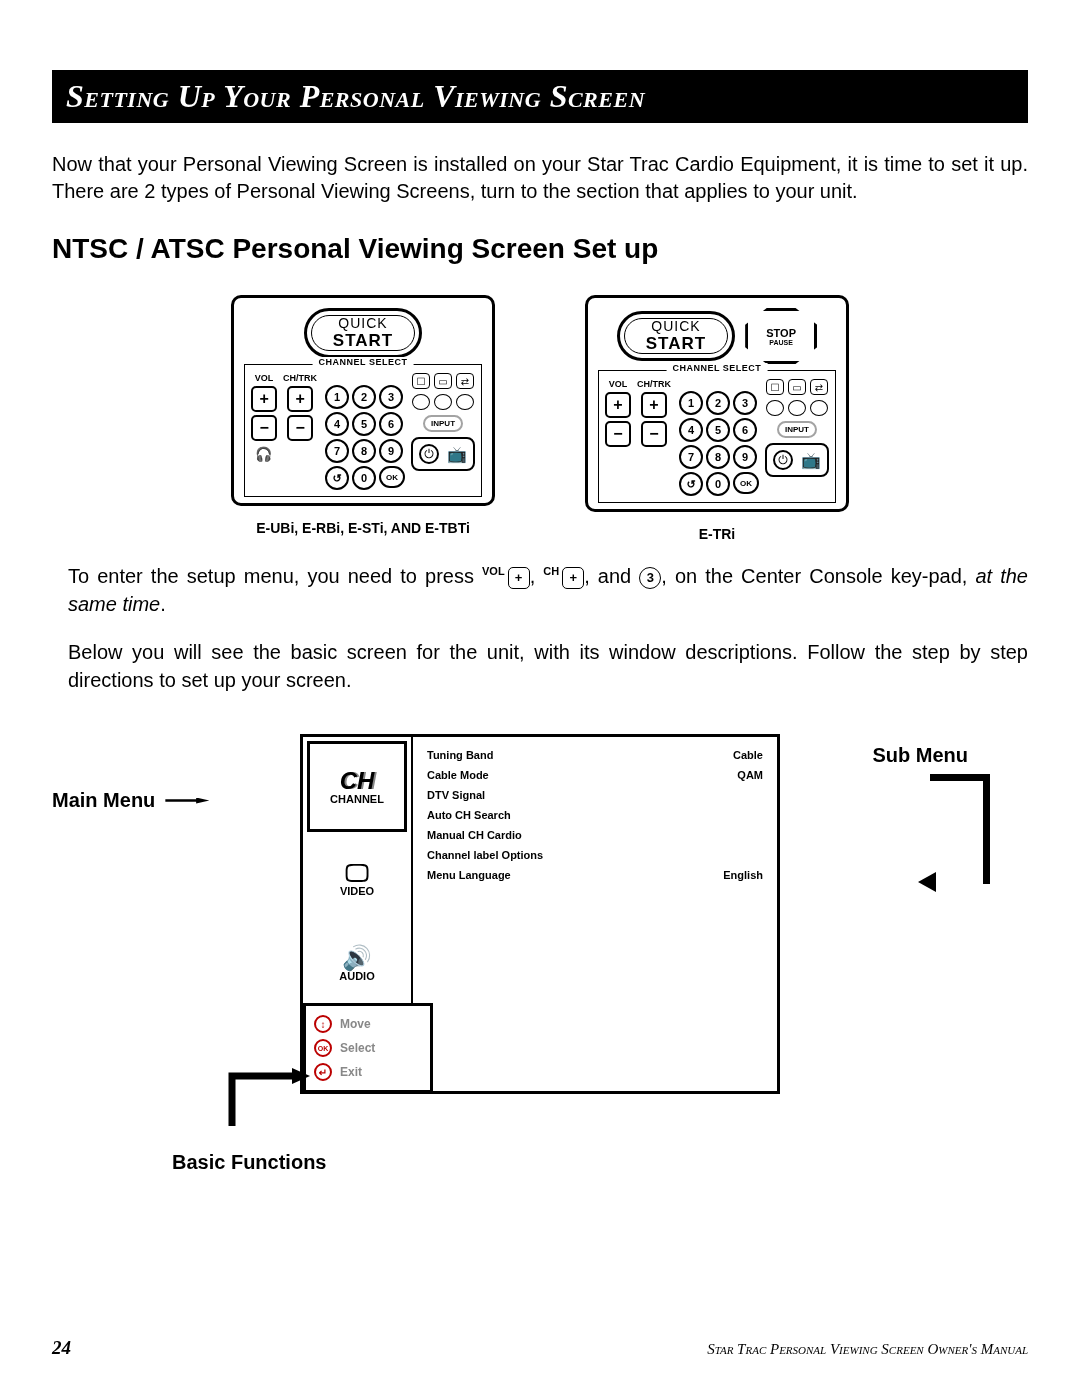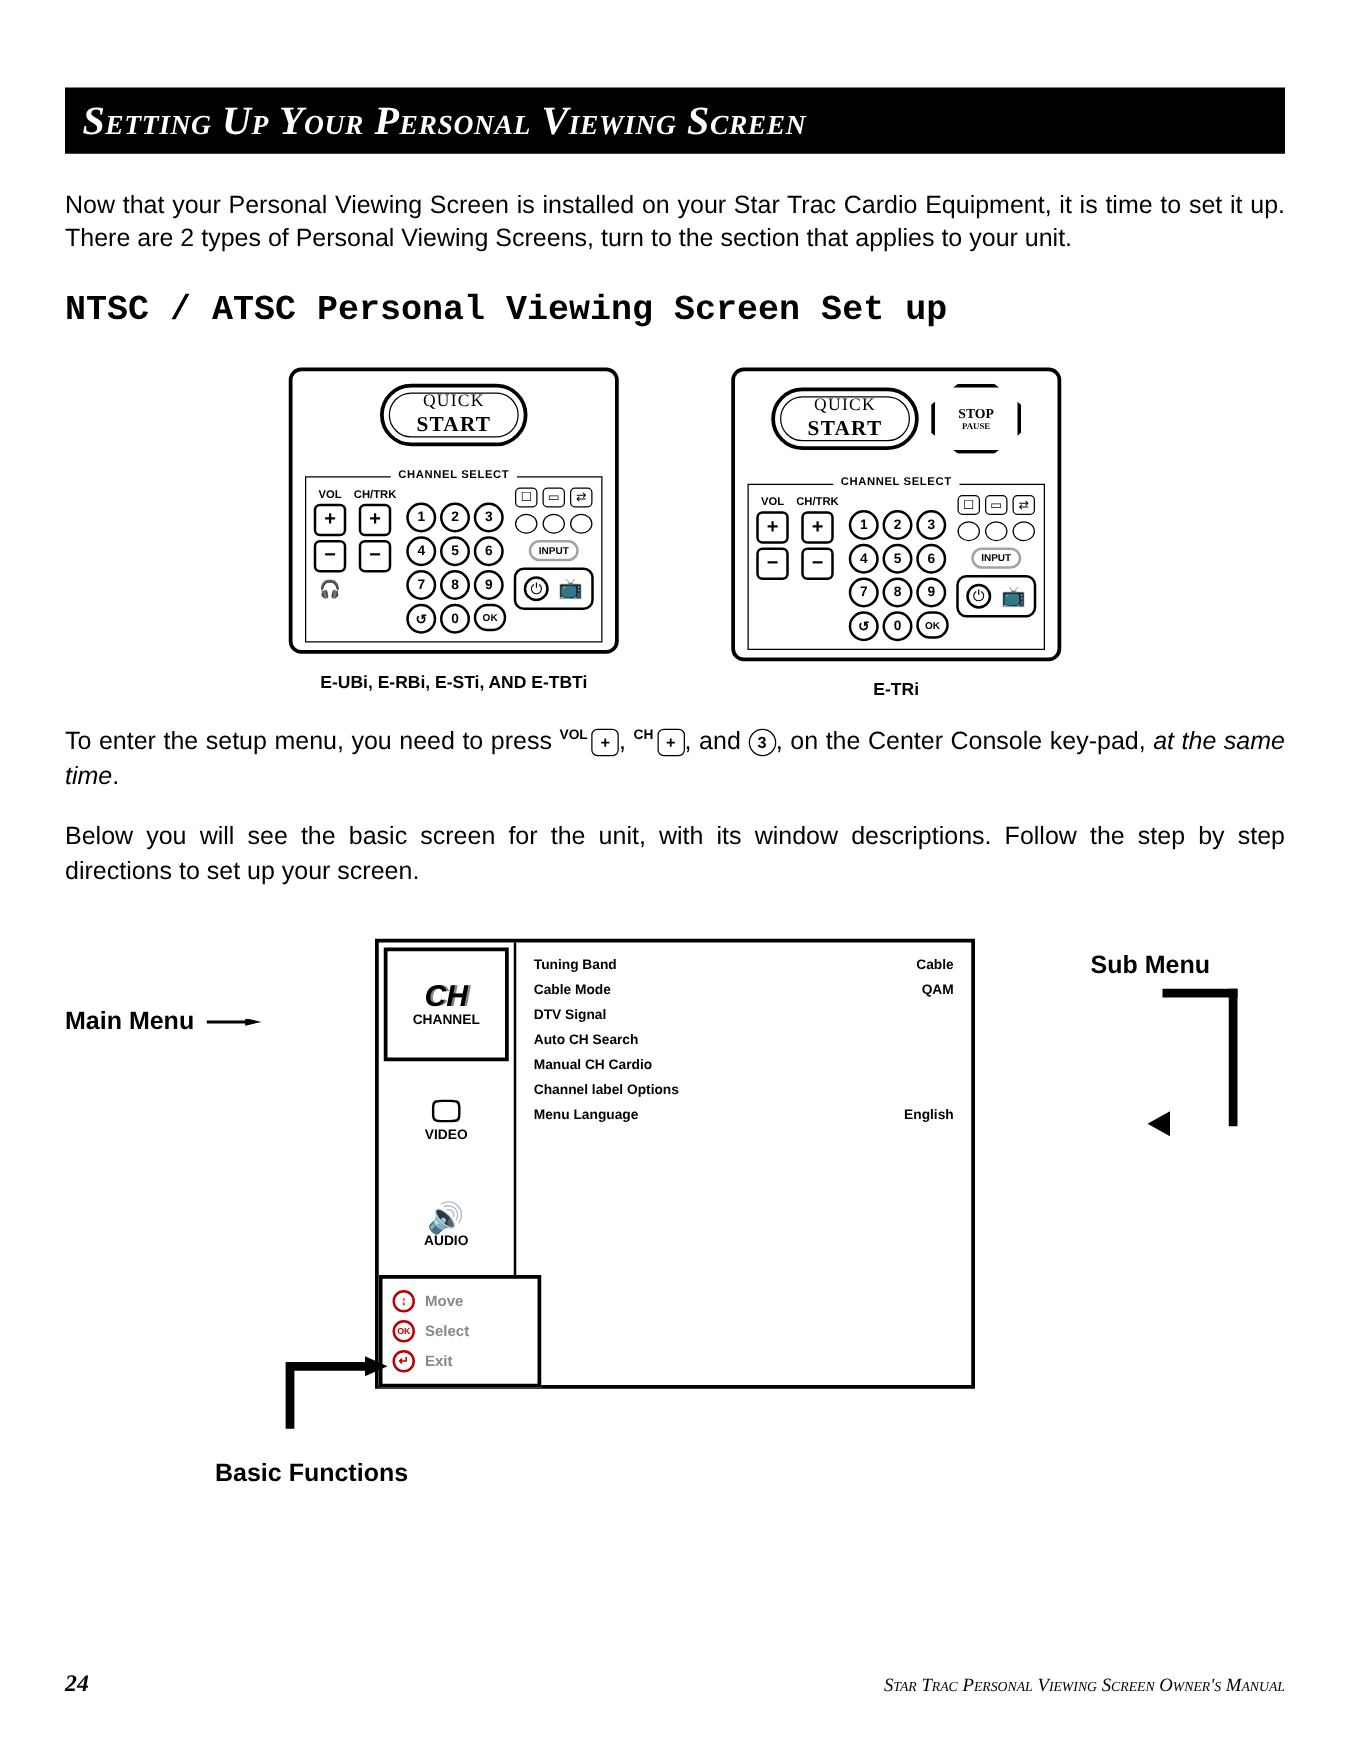--- a/index.html
+++ b/index.html
@@ -27,43 +27,41 @@
   .intro {
     font-size: 20px;
     line-height: 1.35;
     text-align: justify;
     margin-bottom: 28px;
   }
   .section-h {
     font-size: 28px;
     font-weight: bold;
     margin-bottom: 30px;
-    font-family: Liberation Mono, monospace;
   }
   .panels {
     display: flex;
     justify-content: center;
     gap: 90px;
     margin-bottom: 20px;
   }
   .panel-wrap { text-align: center; }
   .panel {
     border: 3px solid #000;
     border-radius: 10px;
     padding: 10px 10px 6px 10px;
     display: inline-block;
     background: #fff;
   }
   .panel-top {
     display: flex;
     align-items: center;
     justify-content: center;
     gap: 10px;
-    margin-bottom: 24px;
-    font-family: Liberation Serif, serif;
+    margin-bottom: 6px;
   }
   .quick-start {
     border: 3px solid #000;
     border-radius: 28px;
     padding: 4px 26px;
     text-align: center;
     position: relative;
   }
   .quick-start::before {
     content:"";
@@ -115,21 +113,21 @@
   .tiny-icon {
     width:18px; height:16px; border:1.5px solid #000; border-radius:4px;
     display:flex; align-items:center; justify-content:center; font-size:10px;
   }
   .input-btn {
     border:2px solid #a3a3a3; border-radius:10px; font-size:8px; font-weight:bold;
     padding:2px 6px;
   }
   .rframe { border:2px solid #000; border-radius:8px; padding:5px 6px; display:flex; gap:8px; align-items:center;}
   .panel-caption { font-size:14px; font-weight:bold; margin-top:14px; }
-  .instr { font-size:20px; line-height:1.4; text-align:justify; margin-bottom:20px;}
+  .instr { font-size:20px; line-height:1.4; text-align:justify; margin-bottom:20px;margin-left:16px;}
   .inline-key {
     display:inline-flex; align-items:center; vertical-align:middle;
     border:1.5px solid #000; border-radius:5px; width:22px; height:22px;
     justify-content:center; font-size:13px; font-weight:bold;
   }
   .inline-key.round { border-radius:50%; }
   .sup { font-size:11px; font-weight:bold; vertical-align:super; margin-right:3px;}
   .instr em { font-style: italic; }
   .screen-area { position:relative; display:flex; justify-content:center; margin-top:40px; height:420px;}
   .tv-screen {

